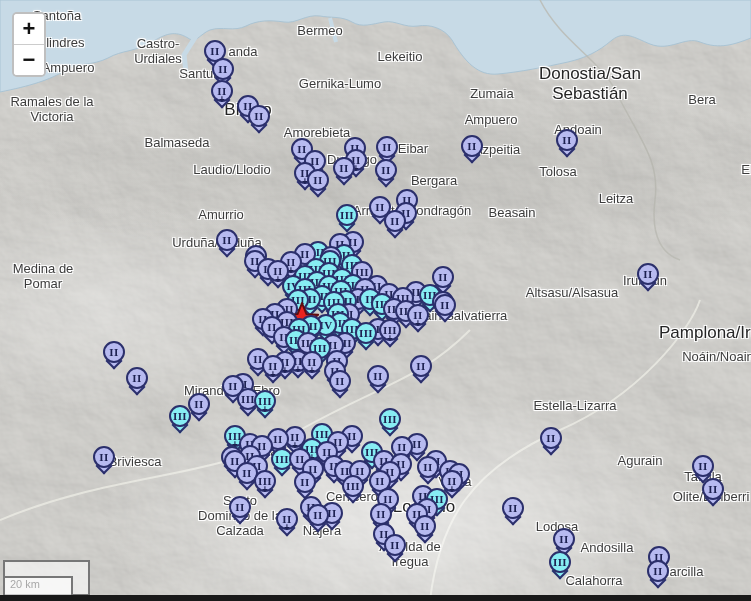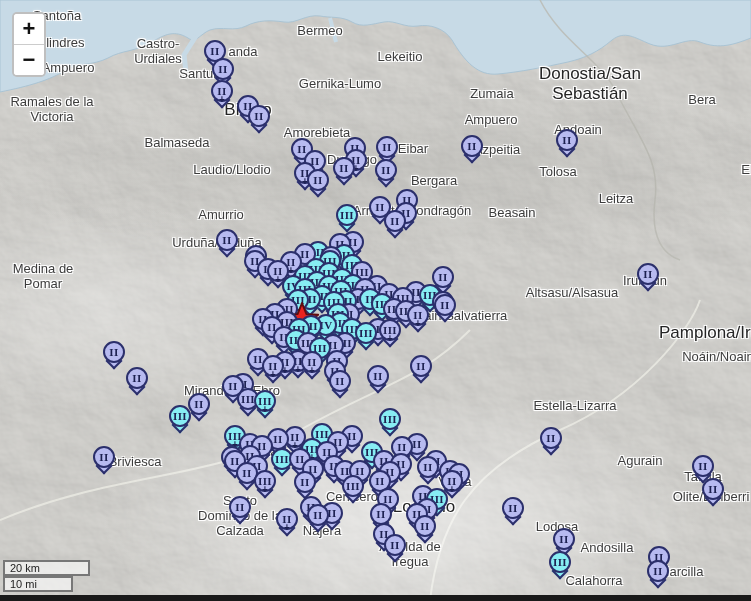--- a/index.html
+++ b/index.html
@@ -31,21 +31,21 @@
   
   .zoom-ctl{position:absolute;left:12px;top:12px;z-index:1500;width:30px;
      border:2px solid rgba(0,0,0,.25);border-radius:5px;background:#fff;overflow:hidden;}
   .zoom-btn{width:30px;height:30px;display:flex;align-items:center;justify-content:center;
      font-size:22px;font-weight:bold;color:#111;background:#fff;cursor:pointer;user-select:none;}
   .zoom-btn.in{border-bottom:1px solid #ccc;}
   .coords-box{position:absolute;left:3px;top:535px;z-index:1500;background:rgba(255,255,255,.85);
      border:2px solid #888;padding:1px 6px;font-size:13px;color:#222;}
   .scale-bar{position:absolute;left:3px;z-index:1500;background:rgba(255,255,255,.6);
      border:2px solid #777;box-sizing:border-box;height:16px;line-height:12px;
-     font-size:11px;color:#222;padding:0 5px;}
+     font-size:11px;color:#222;padding:16px 5px;}
   .scale-km{top:560px;width:87px;}
   .scale-mi{top:576px;width:70px;}
   .attribution{position:absolute;right:0;bottom:6px;z-index:1500;background:rgba(255,255,255,.78);
      padding:1px 6px;font-size:12px;color:#333;white-space:nowrap;}
   .attribution a{color:#0078a8;text-decoration:none;}
   .bottom-strip{position:absolute;left:0;bottom:0;width:100%;height:6px;background:#191919;z-index:1600;}
 </style>
 </head>
 <body>
 

